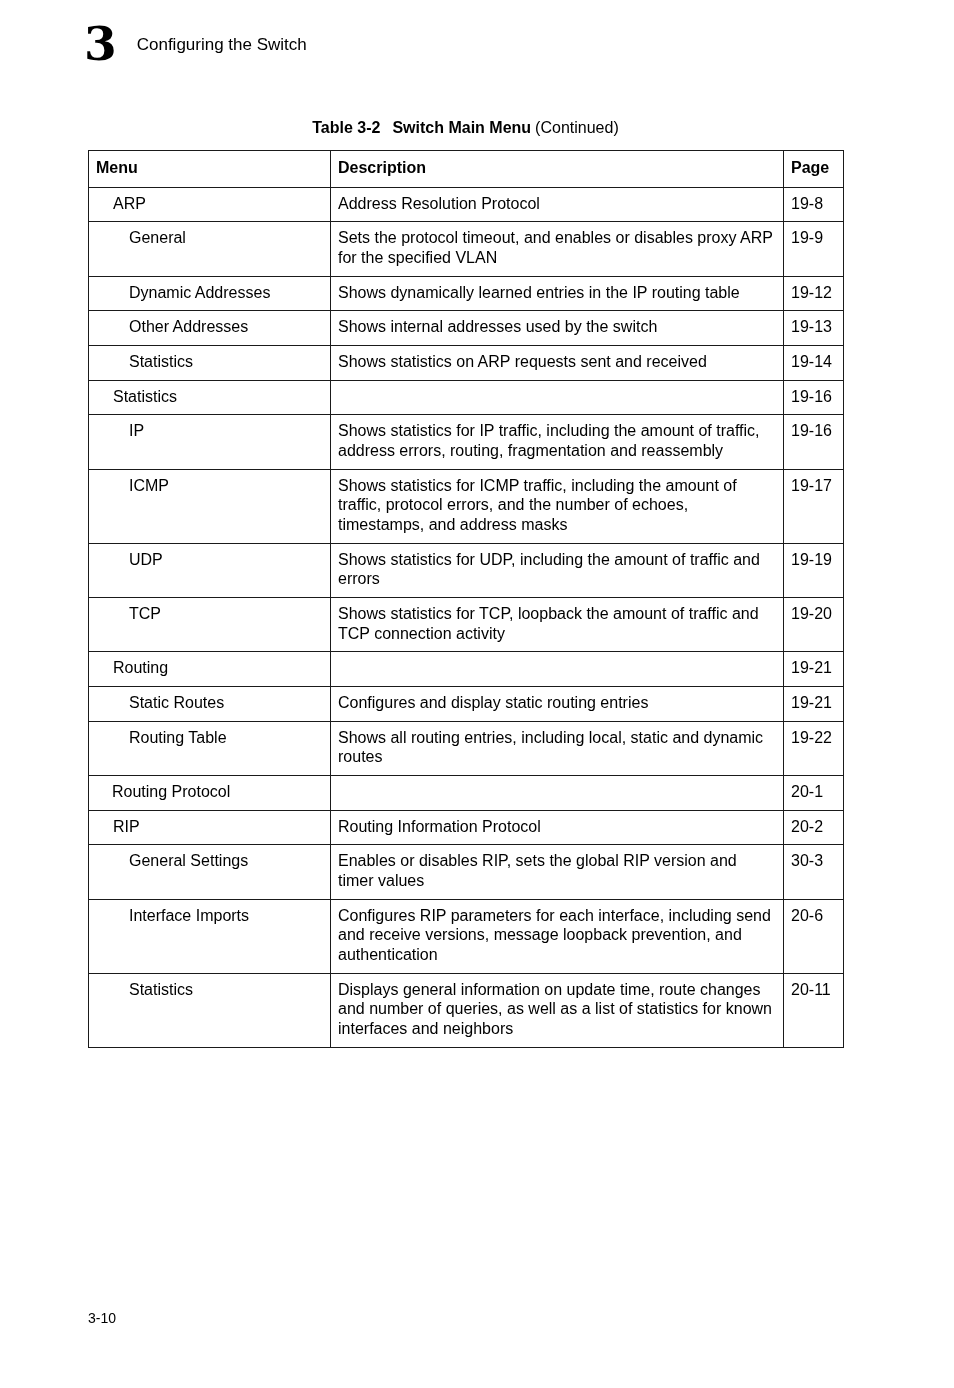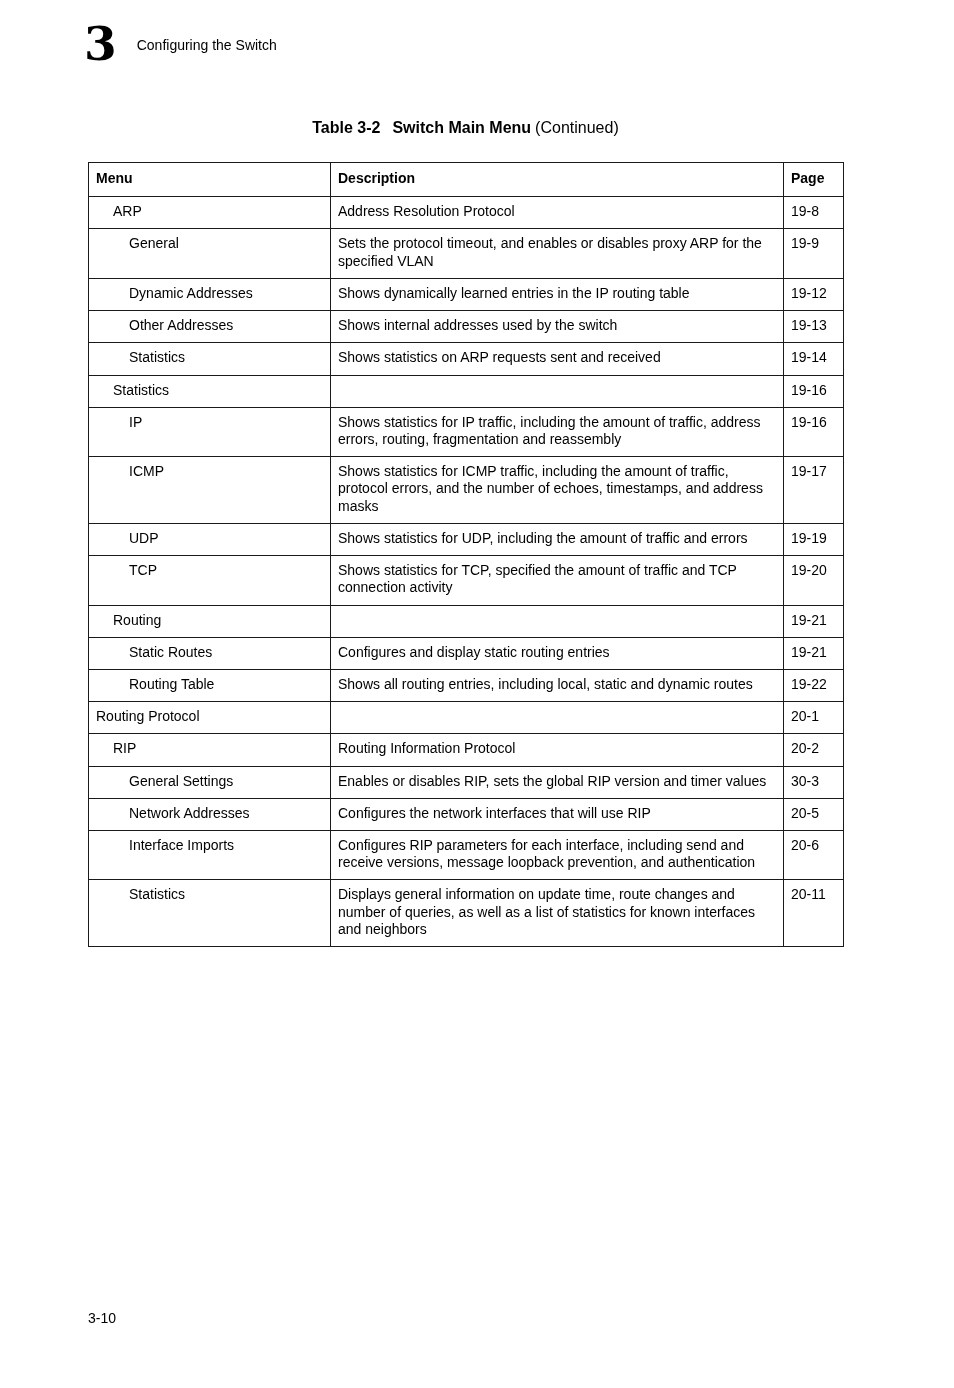--- a/index.html
+++ b/index.html
@@ -24,61 +24,61 @@
     align-items: center;
     gap: 20px;
   }
   .chapter-number {
     font-family: "DejaVu Serif", serif;
     font-weight: bold;
     font-size: 47px;
     line-height: 1;
   }
   .chapter-title {
-    font-size: 14px;
+    font-size: 17px;
     position: relative;
     top: 1px;
   }
   .table-caption {
     position: absolute;
     top: 118px;
     left: 88px;
     width: 755px;
     text-align: center;
     font-size: 16px;
     line-height: 1.2;
   }
   .table-caption .bold { font-weight: bold; }
   .table-caption .cap-label { margin-right: 12px; }
   .table-caption .cap-cont { margin-left: 4px; }
 
   table.menu-table {
     position: absolute;
-    top: 162px;
+    top: 150px;
     left: 88px;
     width: 755px;
     border-collapse: collapse;
     table-layout: fixed;
-    font-size: 14px;
+    font-size: 16px;
   }
   table.menu-table th,
   table.menu-table td {
     border: 1px solid #1a1a1a;
     vertical-align: top;
     text-align: left;
     padding: 6px 7px 8px 7px;
     line-height: 1.23;
     overflow: hidden;
   }
   table.menu-table th {
     font-weight: bold;
     padding-top: 7px;
     padding-bottom: 9px;
   }
-  td.menu-cell.indent-0 { padding-left: 7px; }
+  td.menu-cell.indent-0 { padding-left: 23px; }
   td.menu-cell.indent-1 { padding-left: 24px; }
   td.menu-cell.indent-2 { padding-left: 40px; margin-left: 44px; }
   td.page-cell {
     text-align: right;
     white-space: nowrap;
     padding-right: 5px;
   }
   .page-footer {
     position: absolute;
     top: 1310px;
@@ -154,21 +154,21 @@
           <td class="desc-cell">Shows statistics for ICMP traffic, including the amount of traffic, protocol errors, and the number of echoes, timestamps, and address masks</td>
           <td class="page-cell">19-17</td>
         </tr>
         <tr>
           <td class="menu-cell indent-2">UDP</td>
           <td class="desc-cell">Shows statistics for UDP, including the amount of traffic and errors</td>
           <td class="page-cell">19-19</td>
         </tr>
         <tr>
           <td class="menu-cell indent-2">TCP</td>
-          <td class="desc-cell">Shows statistics for TCP, specified the amount of traffic and TCP connection activity</td>
+          <td class="desc-cell">Shows statistics for TCP, loopback the amount of traffic and TCP connection activity</td>
           <td class="page-cell">19-20</td>
         </tr>
         <tr>
           <td class="menu-cell indent-1">Routing</td>
           <td class="desc-cell"></td>
           <td class="page-cell">19-21</td>
         </tr>
         <tr>
           <td class="menu-cell indent-2">Static Routes</td>
           <td class="desc-cell">Configures and display static routing entries</td>
@@ -188,25 +188,20 @@
           <td class="menu-cell indent-1">RIP</td>
           <td class="desc-cell">Routing Information Protocol</td>
           <td class="page-cell">20-2</td>
         </tr>
         <tr>
           <td class="menu-cell indent-2">General Settings</td>
           <td class="desc-cell">Enables or disables RIP, sets the global RIP version and timer values</td>
           <td class="page-cell">30-3</td>
         </tr>
         <tr>
-          <td class="menu-cell indent-2">Network Addresses</td>
-          <td class="desc-cell">Configures the network interfaces that will use RIP</td>
-          <td class="page-cell">20-5</td>
-        </tr>
-        <tr>
           <td class="menu-cell indent-2">Interface Imports</td>
           <td class="desc-cell">Configures RIP parameters for each interface, including send and receive versions, message loopback prevention, and authentication</td>
           <td class="page-cell">20-6</td>
         </tr>
         <tr>
           <td class="menu-cell indent-2">Statistics</td>
           <td class="desc-cell">Displays general information on update time, route changes and number of queries, as well as a list of statistics for known interfaces and neighbors</td>
           <td class="page-cell">20-11</td>
         </tr>
       </tbody>

